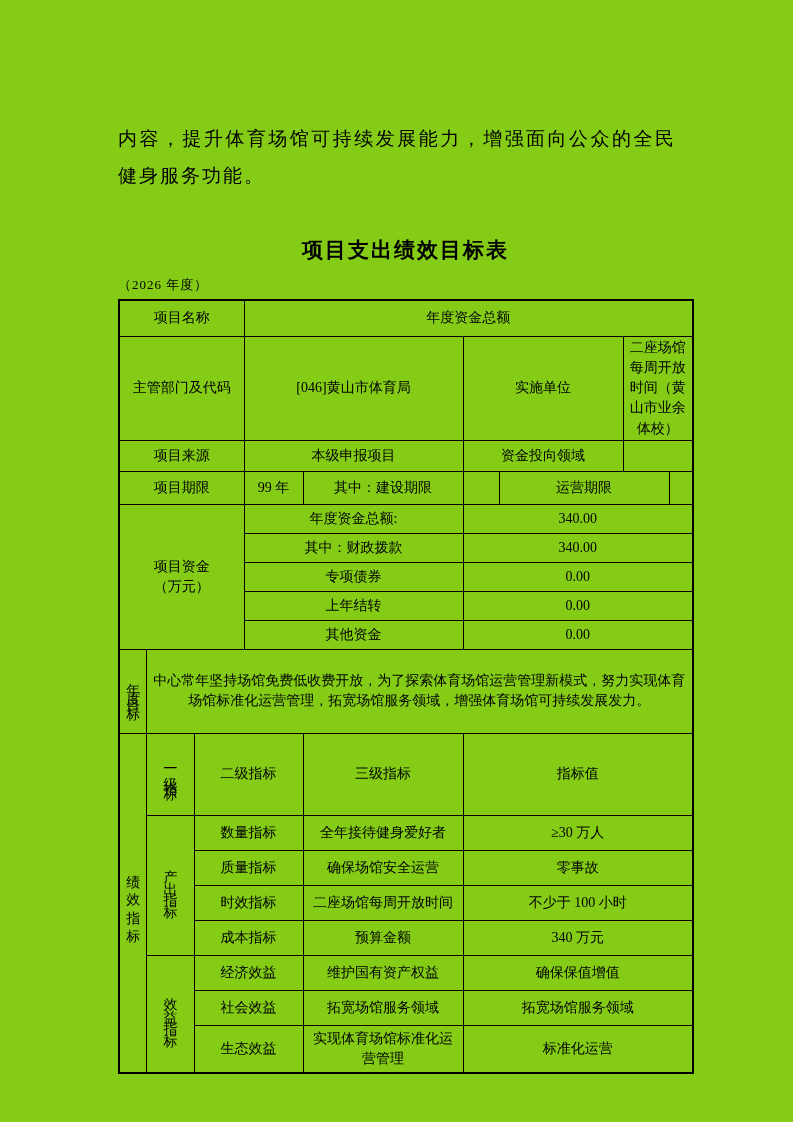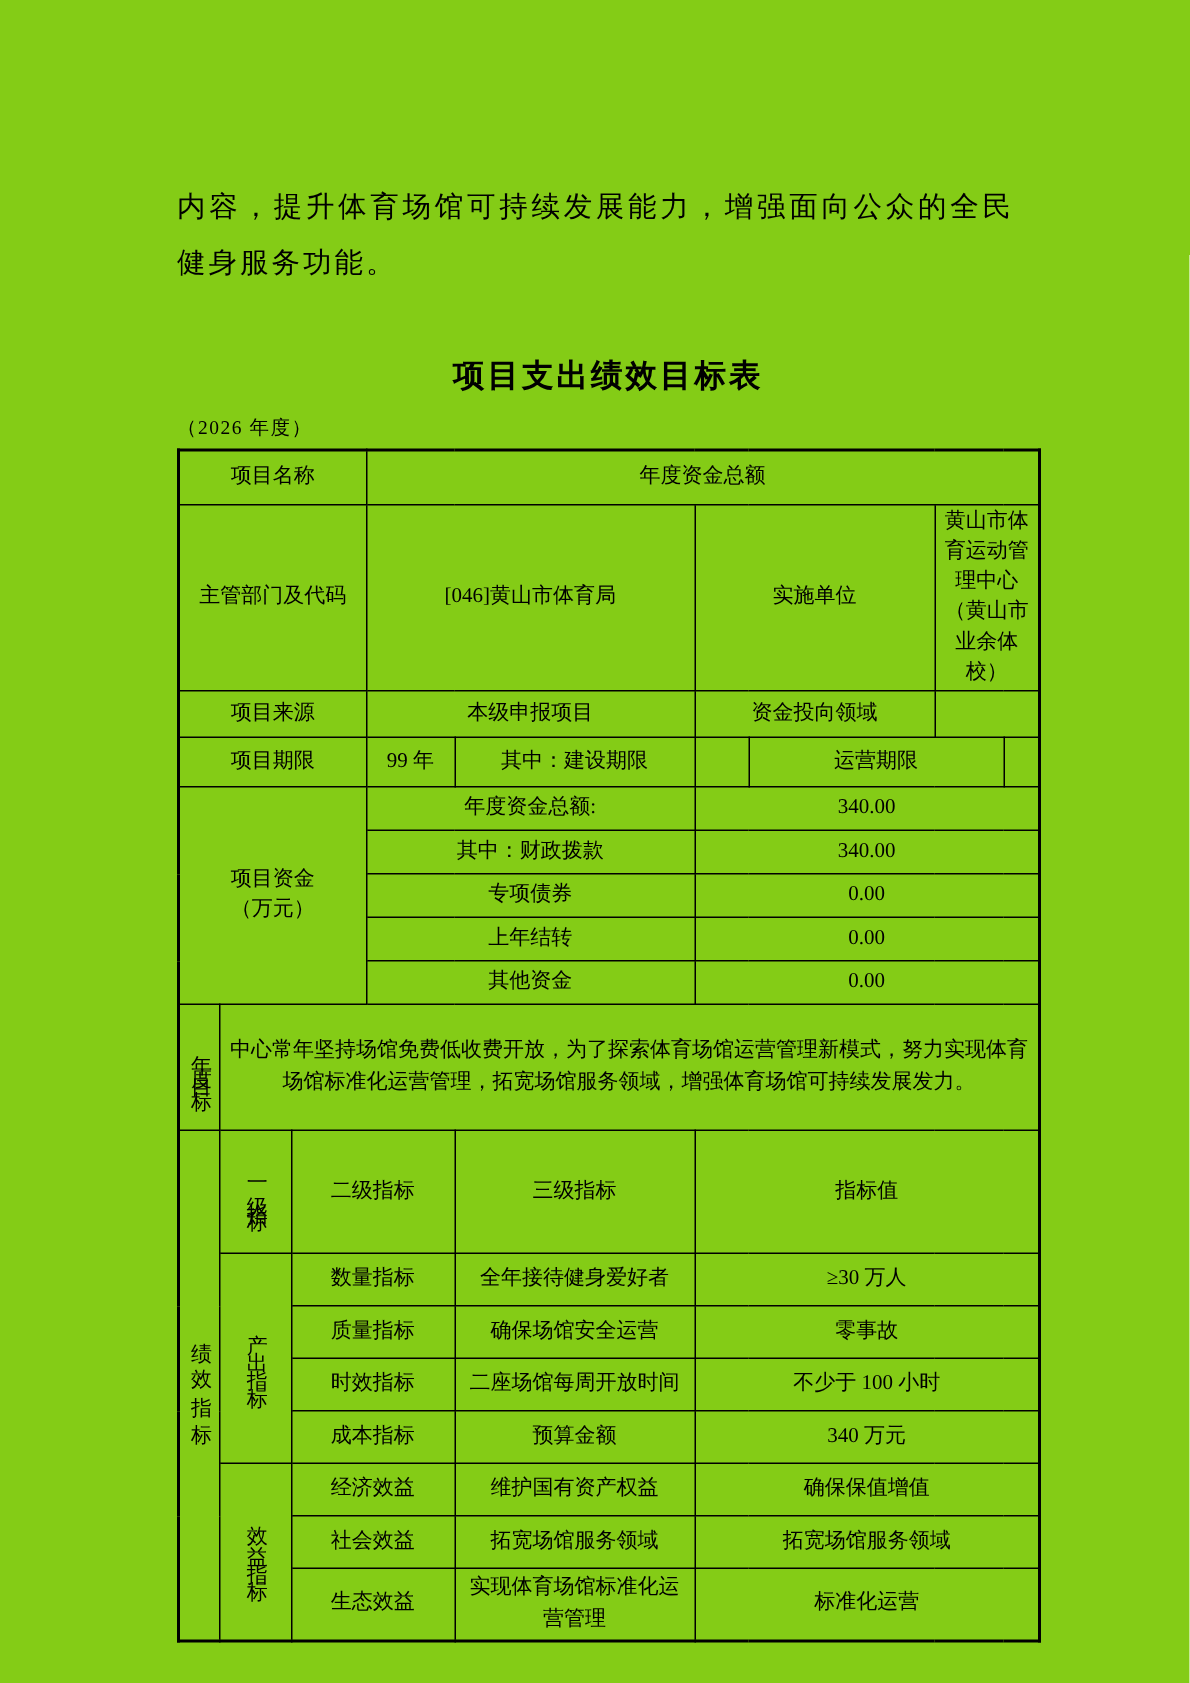--- a/index.html
+++ b/index.html
@@ -115,21 +115,21 @@
       <tbody>
           <tr class="r-name">
         <td colspan="3">项目名称</td>
         <td colspan="6">年度资金总额</td>
       </tr>
 
       <tr class="r-dept">
         <td colspan="3">主管部门及代码</td>
         <td colspan="2">[046]黄山市体育局</td>
         <td colspan="2">实施单位</td>
-        <td colspan="2" class="unit-cell">黄山市体育运动管理中心（黄山市业余体校）</td>
+        <td colspan="2" class="unit-cell">二座场馆每周开放时间（黄山市业余体校）</td>
       </tr>
 
       <tr class="r-src">
         <td colspan="3">项目来源</td>
         <td colspan="2">本级申报项目</td>
         <td colspan="2">资金投向领域</td>
         <td colspan="2"></td>
       </tr>
 
       <tr class="r-period">

